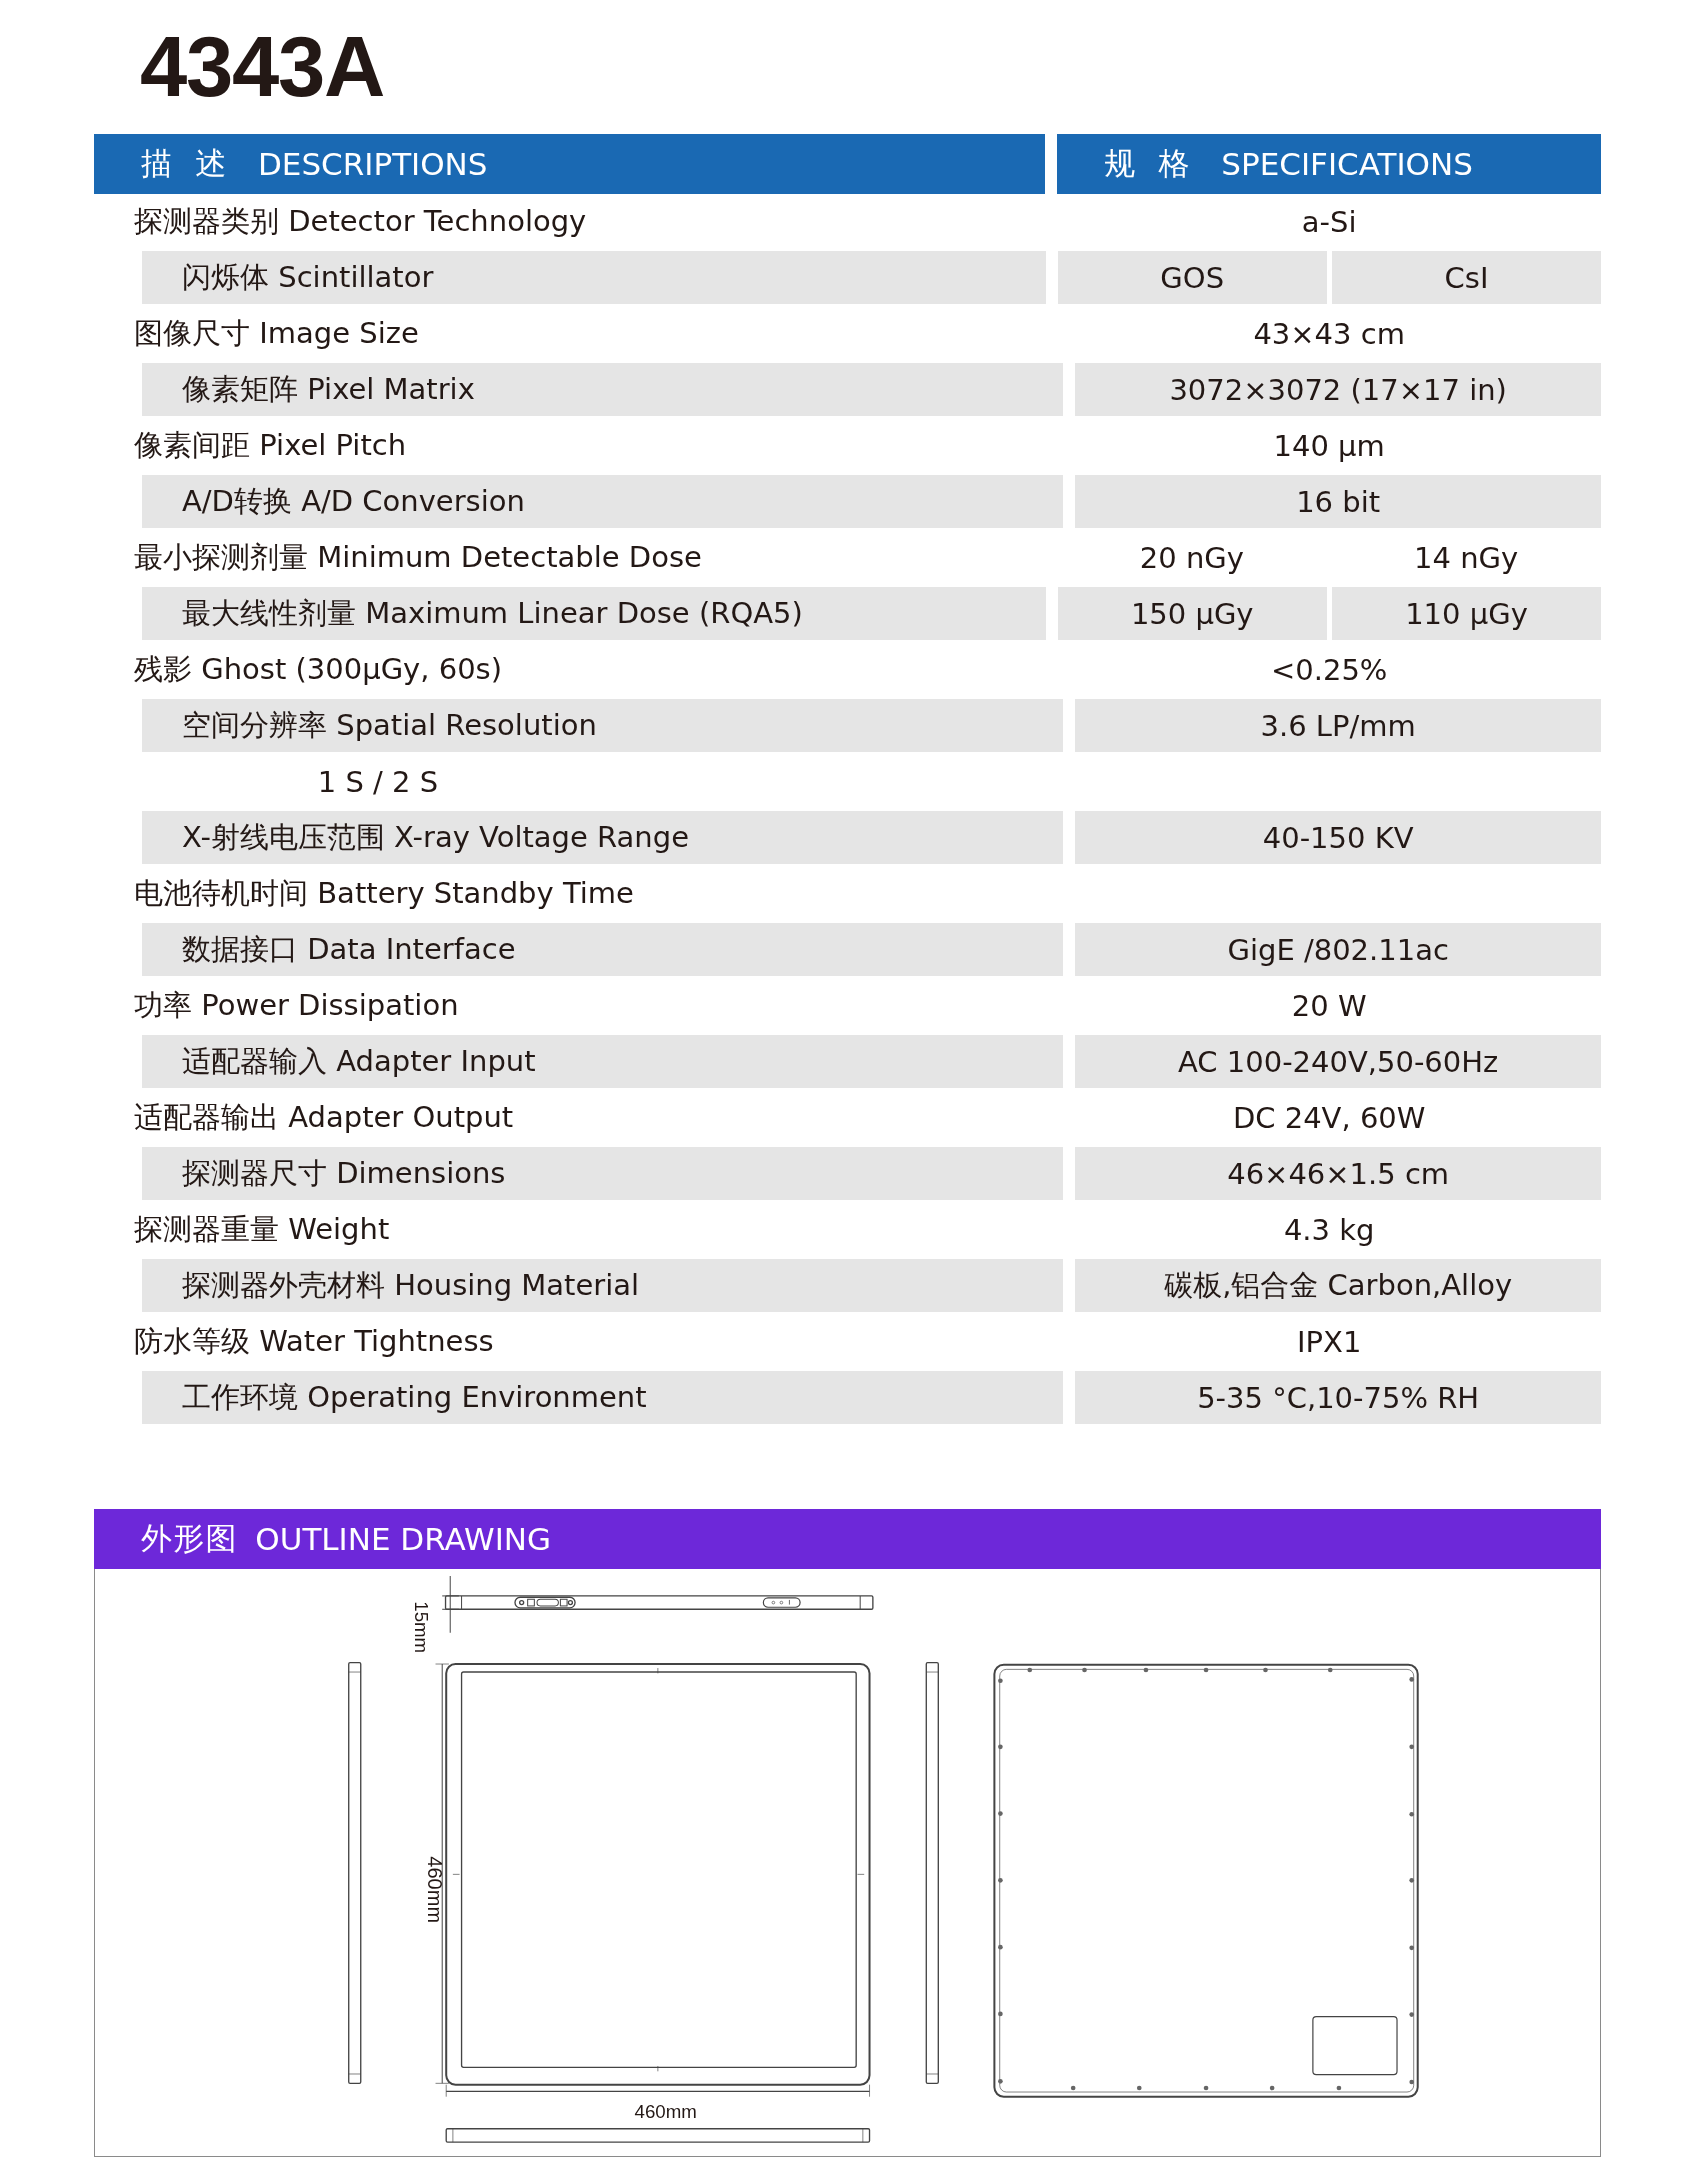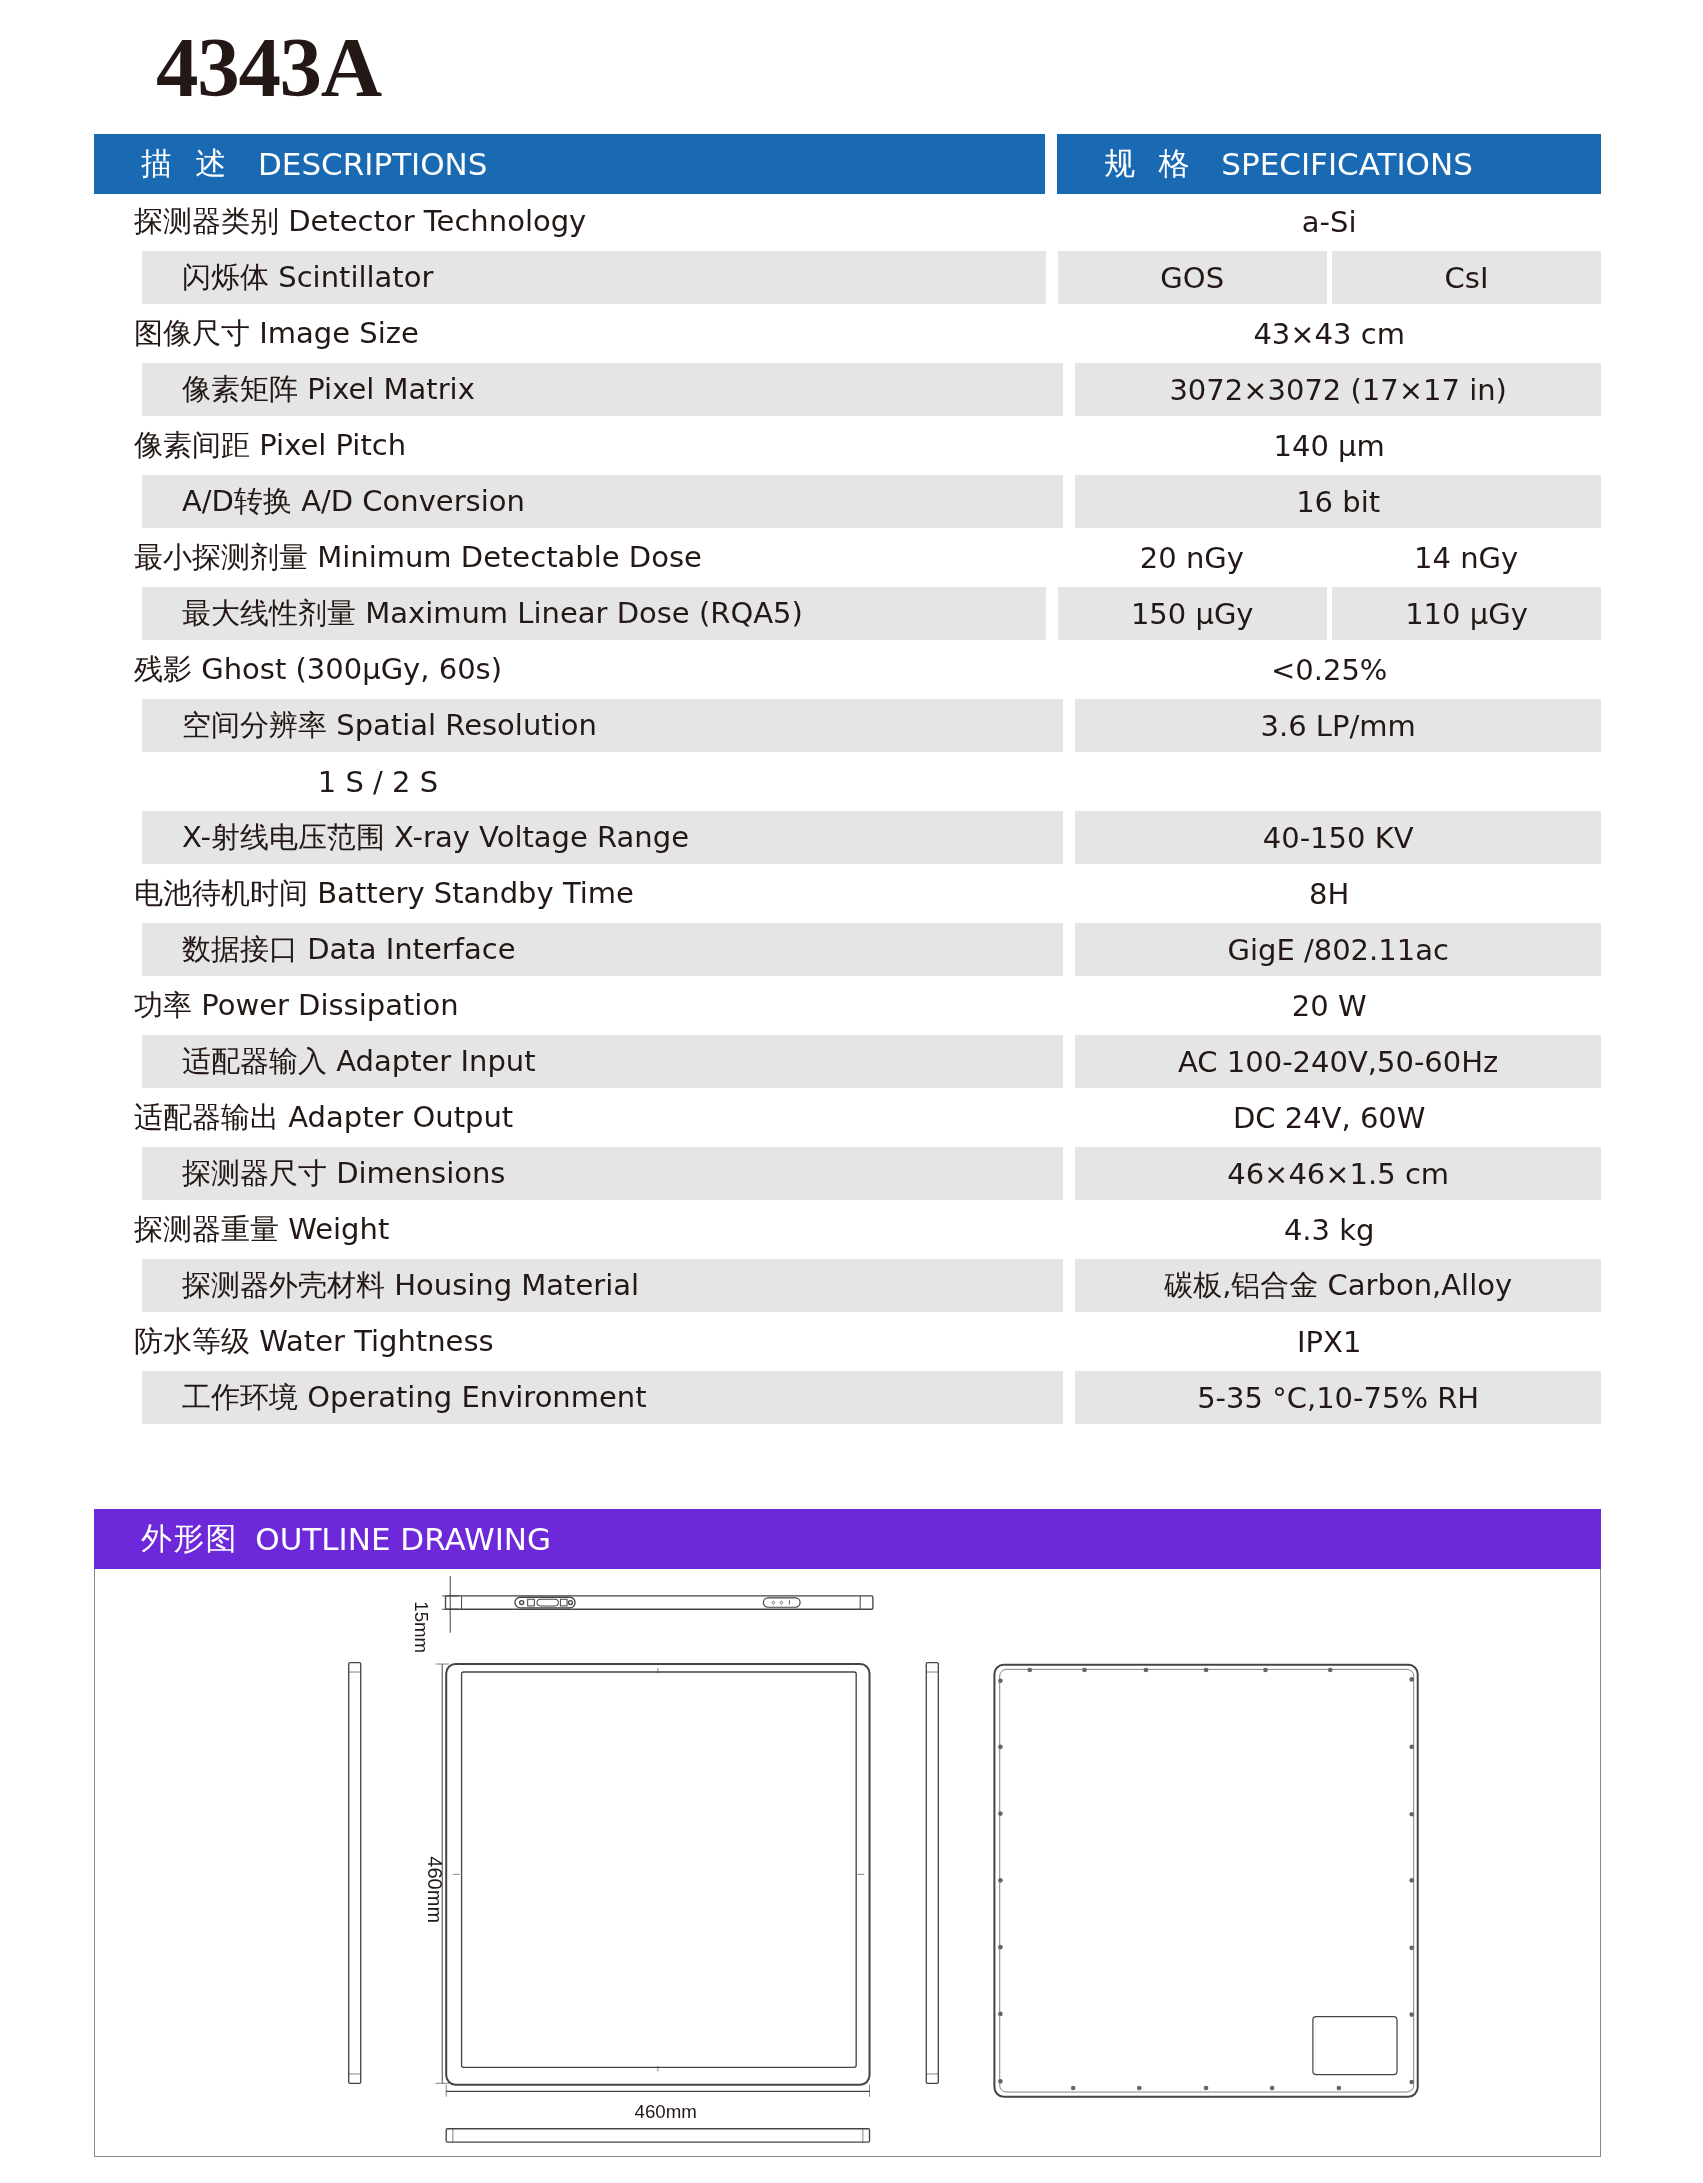--- a/index.html
+++ b/index.html
@@ -2,22 +2,22 @@
 <html style="font-size:10.7px"><head>
 <meta charset="utf-8">
 <style>
   html, body { margin: 0; padding: 0; background: #ffffff; }
   body {
     width: 1704px; height: 2183px; position: relative; overflow: hidden;
     font-family: "DejaVu Sans", "Liberation Sans", sans-serif;
     color: #231815;
   }
   .model-title {
-    position: absolute; left: 156px; top: 20px;
-    font-family: Liberation Serif, serif;
+    position: absolute; left: 140px; top: 20px;
+    font-family: Liberation Sans, sans-serif;
     font-size: 85px; font-weight: bold; letter-spacing: -1.3px;
     line-height: 94px; color: #231815;
   }
   .spec-table { position: absolute; left: 94px; top: 134px; width: 1507px; }
   .hdr-row { display: flex; height: 60px; }
   .hdr-cell {
     background: #1a69b3; color: #ffffff; display: flex; align-items: center;
     font-size: 31px; letter-spacing: 0px; box-sizing: border-box;
   }
   .hdr-left { width: 952px; padding-left: 47px; }
@@ -140,23 +140,20 @@
         </div>
       </div>
       <div class="row shaded">
         <div class="label">X-射线电压范围 X-ray Voltage Range</div>
         <div class="values">
           <div class="val">40-150 KV</div>
         </div>
       </div>
       <div class="row">
         <div class="label">电池待机时间 Battery Standby Time</div>
-        <div class="values">
-          <div class="val">8H</div>
-        </div>
       </div>
       <div class="row shaded">
         <div class="label">数据接口 Data Interface</div>
         <div class="values">
           <div class="val">GigE /802.11ac</div>
         </div>
       </div>
       <div class="row">
         <div class="label">功率 Power Dissipation</div>
         <div class="values">

